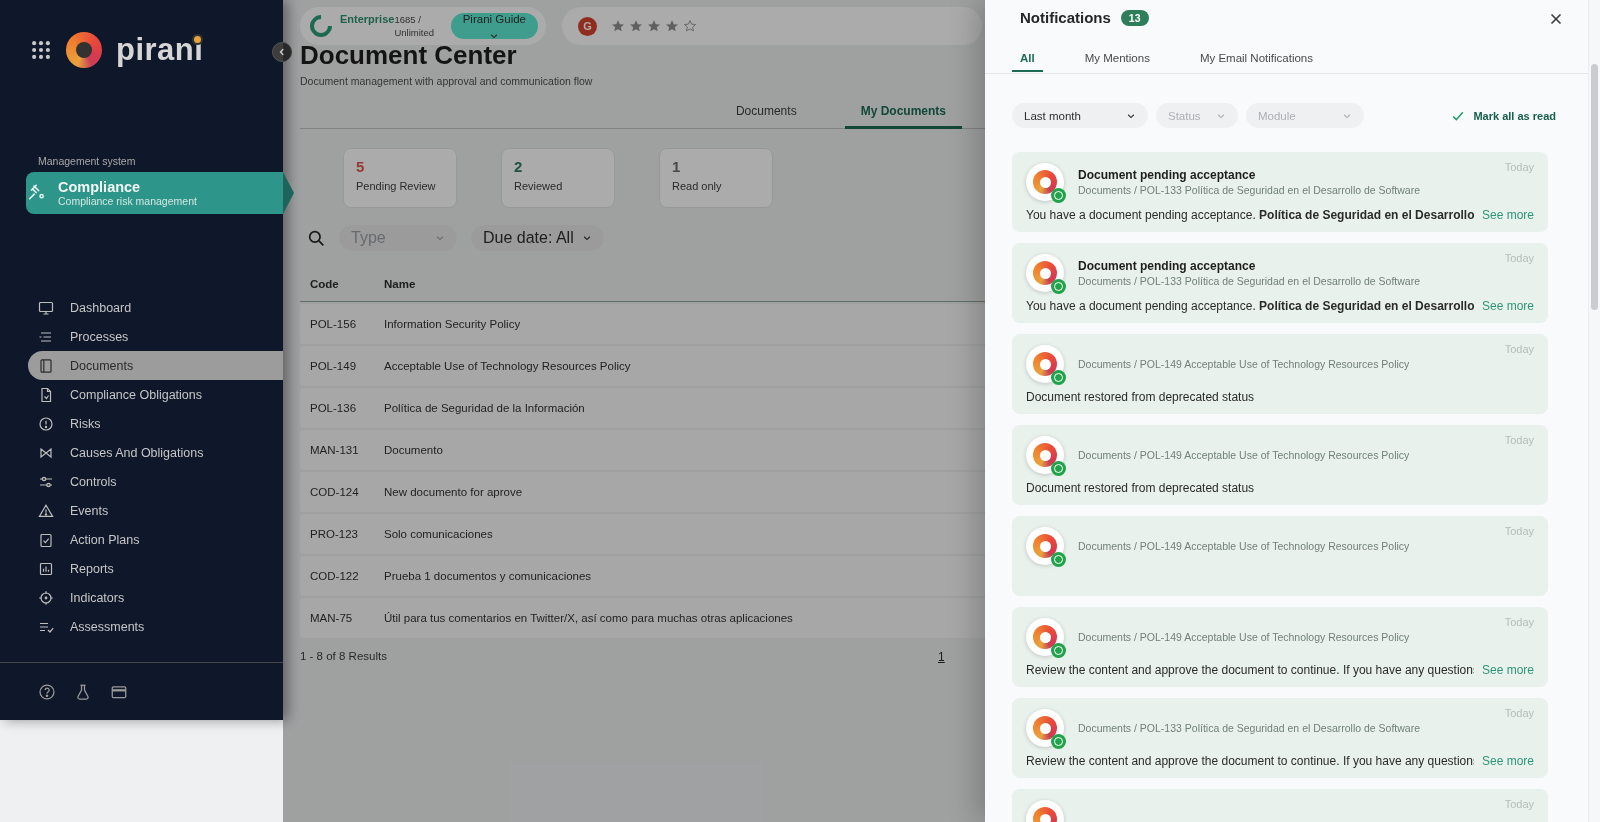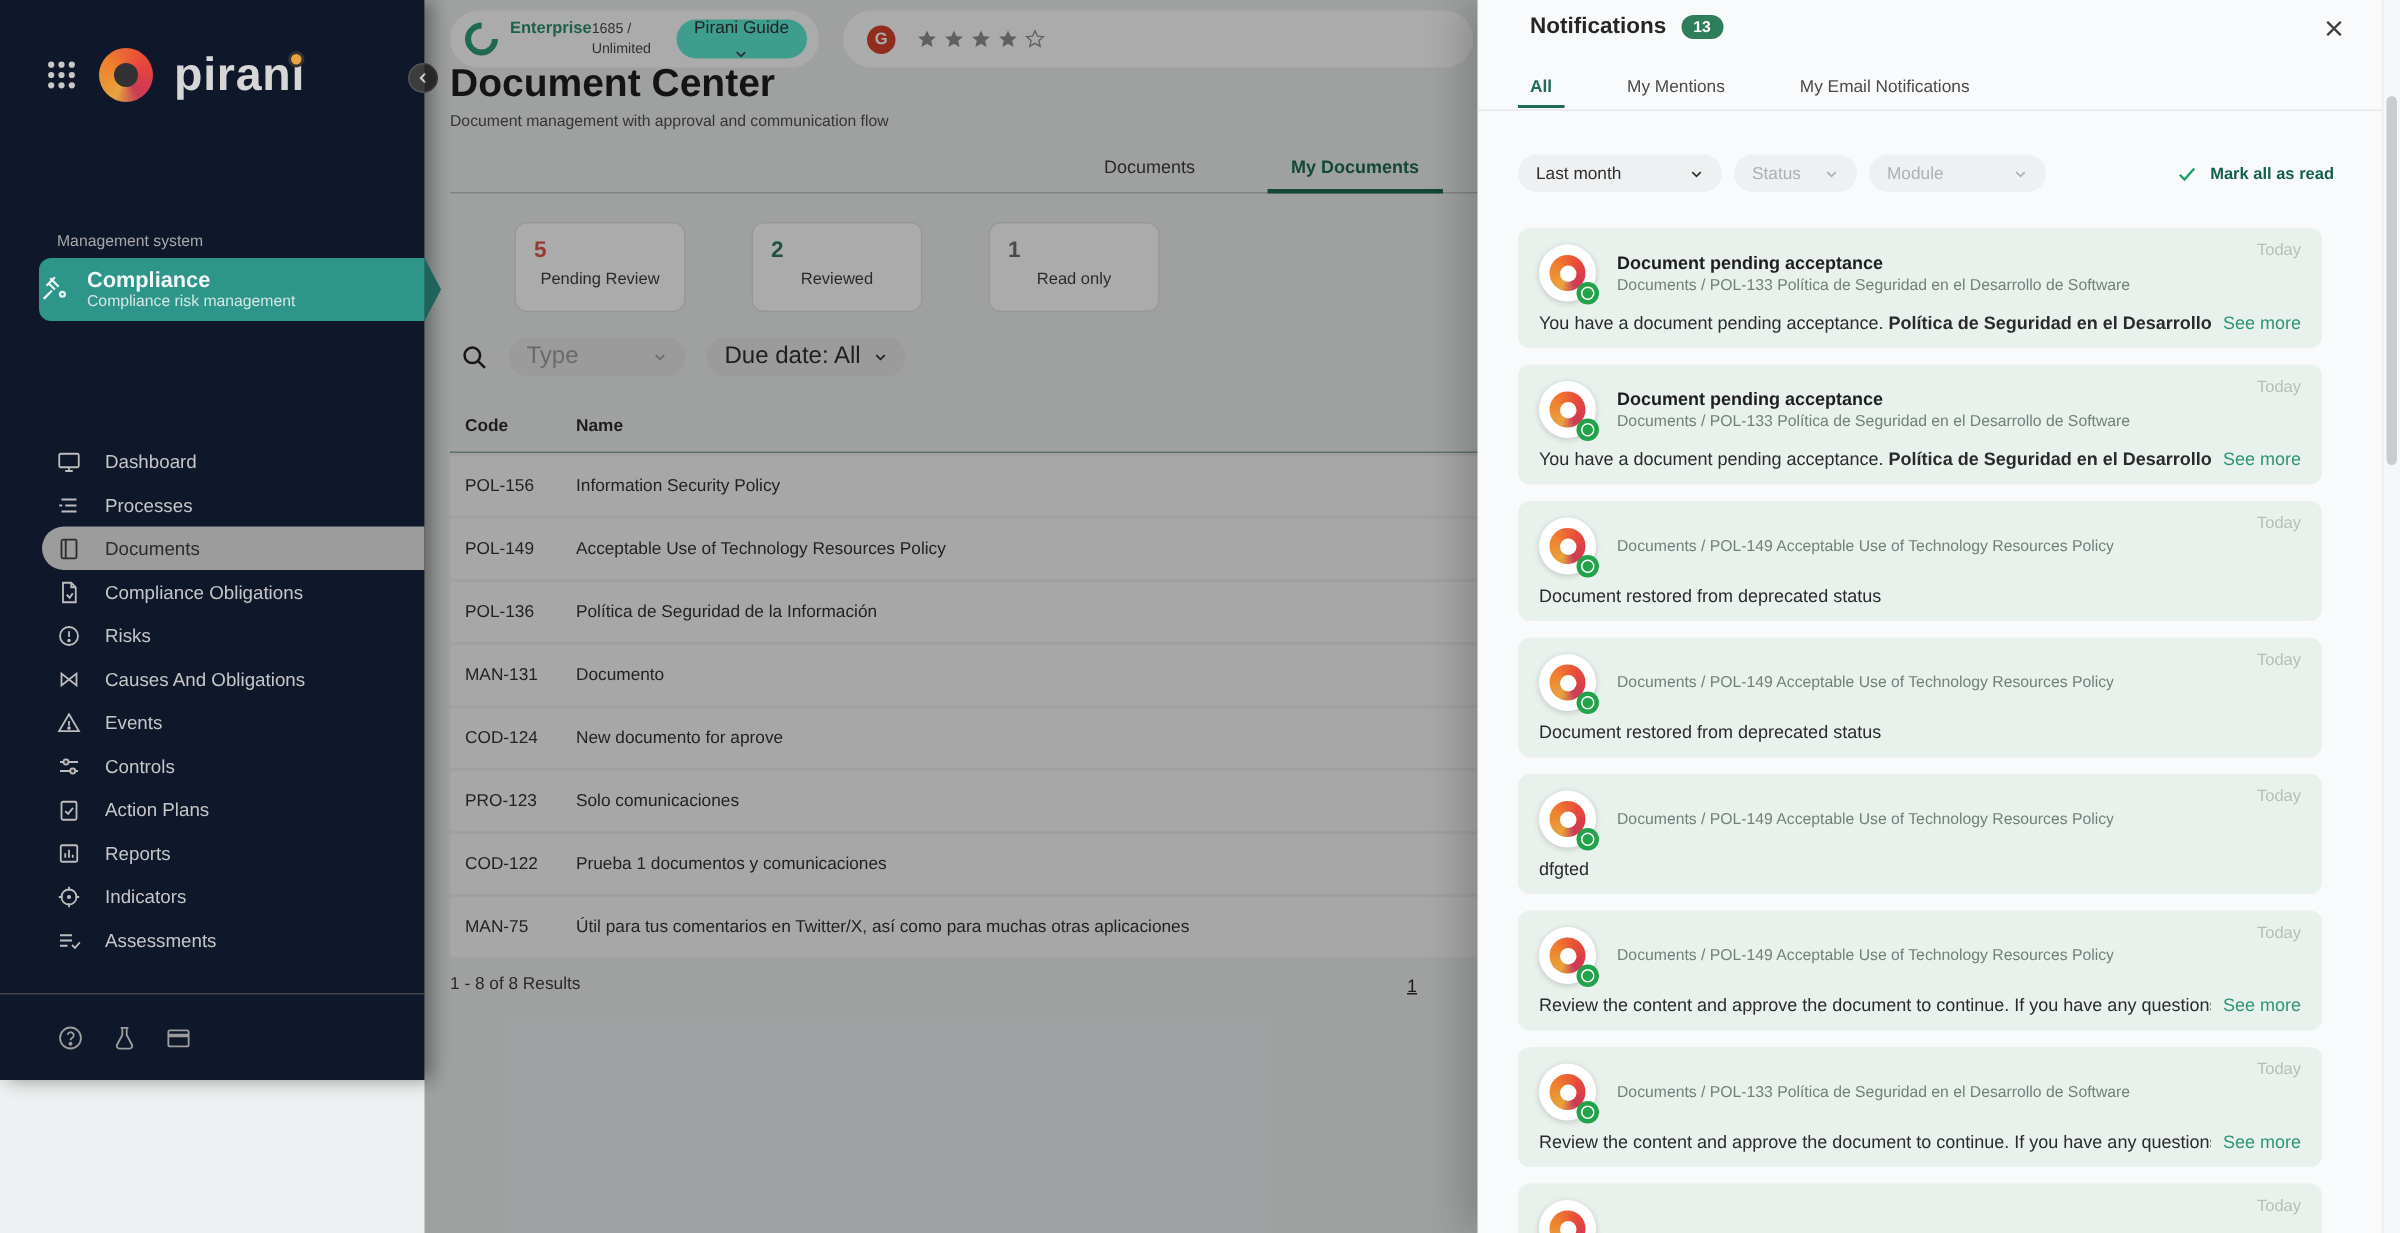--- a/index.html
+++ b/index.html
@@ -62,21 +62,21 @@
   .page-sub { position:absolute; left:17px; top:75px; font-size:10.5px; color:#4f4f4f; }
   .tabbar { position:absolute; top:100px; left:17px; right:20px; height:29px; border-bottom:1px solid #c0c3c5;
             display:flex; justify-content:flex-end; gap:56px; padding-right:630px; }
   .tab { font-size:12px; color:#3c3c3c; padding:4px 4px; position:relative; cursor:pointer; white-space:nowrap; }
   .tab.active { color:#1d6b54; font-weight:700; }
   .tab.active::after { content:''; position:absolute; left:-12px; right:-12px; bottom:-1px; height:3px; background:#1d6b54; }
   .stats { position:absolute; left:60px; top:148px; display:flex; gap:44px; }
   .stat-card { width:114px; height:60px; background:#fff; border-radius:8px; border:1px solid #e2e3e4;
                padding:9px 12px; display:flex; flex-direction:column; gap:5px; }
   .stat-value { font-size:15px; font-weight:700; }
-  .stat-label { font-size:11px; color:#3f3f3f;text-align:center; }
+  .stat-label { font-size:11px; color:#3f3f3f; }
   .filterbar { position:absolute; left:17px; top:225px; display:flex; align-items:center; gap:14px; }
   .search-btn { width:18px; height:18px; color:#232323; margin-left:7px; cursor:pointer; }
   .dd { height:26px; background:#e7e8e9; border-radius:13px; display:flex; align-items:center; gap:8px;
         padding:0 12px; font-size:16px; cursor:pointer; white-space:nowrap; }
   .dd svg { width:10px; height:10px; }
   .dd-type { width:118px; color:#9aa0a3; justify-content:space-between; }
   .dd-due { color:#2f2f2f; }
   .table-head { position:absolute; left:17px; right:0; top:278px; height:22px; display:flex; font-size:11.5px;
                 font-weight:700; color:#2e2e2e; }
   .th-code { width:74px; margin-left:10px; }
@@ -236,37 +236,37 @@
             <svg viewBox="0 0 16 16" fill="none" stroke="currentColor" stroke-width="1.2">
               <path d="M3 4v8l5-4-5-4zM13 4v8L8 8l5-4z"></path>
             </svg>
           </span>
     <span>Causes And Obligations</span>
   </div>
 
   <div class="nav-item">
     <span class="nav-ico">
             <svg viewBox="0 0 16 16" fill="none" stroke="currentColor" stroke-width="1.2">
+              <path d="M2 5h12M2 11h12"></path>
+              <circle cx="6" cy="5" r="1.7" fill="#323232"></circle>
+              <circle cx="10.5" cy="11" r="1.7" fill="#323232"></circle>
+            </svg>
+          </span>
+    <span>Controls</span>
+  </div>
+
+  <div class="nav-item">
+    <span class="nav-ico">
+            <svg viewBox="0 0 16 16" fill="none" stroke="currentColor" stroke-width="1.2">
               <path d="M8 2.2L14.6 13.4H1.4z"></path>
               <path d="M8 6.6v3.2"></path>
               <circle cx="8" cy="11.4" r=".6" fill="currentColor"></circle>
             </svg>
           </span>
     <span>Events</span>
-  </div>
-
-  <div class="nav-item">
-    <span class="nav-ico">
-            <svg viewBox="0 0 16 16" fill="none" stroke="currentColor" stroke-width="1.2">
-              <path d="M2 5h12M2 11h12"></path>
-              <circle cx="6" cy="5" r="1.7" fill="#323232"></circle>
-              <circle cx="10.5" cy="11" r="1.7" fill="#323232"></circle>
-            </svg>
-          </span>
-    <span>Controls</span>
   </div>
 
   <div class="nav-item">
     <span class="nav-ico">
             <svg viewBox="0 0 16 16" fill="none" stroke="currentColor" stroke-width="1.2">
               <rect x="3" y="2.5" width="10" height="12" rx="1"></rect>
               <path d="M5.5 8.7l1.9 1.9 3.3-4"></path>
             </svg>
           </span>
     <span>Action Plans</span>
@@ -606,24 +606,20 @@
       <span class="nicon">
         <span class="donut"></span>
         <span class="nbadge-dot"></span>
       </span>
       <span class="ntexts">
 
         <span class="nsource">Documents / POL-149 Acceptable Use of Technology Resources Policy</span>
       </span>
     </div>
     <span class="ntime">Today</span>
-    <div class="nbody">
-      <span class="nbody-text"><span>dfgted</span><b></b><span></span></span>
-
-    </div>
   </div>
 
   <div class="ncard">
     <div class="nhead">
       <span class="nicon">
         <span class="donut"></span>
         <span class="nbadge-dot"></span>
       </span>
       <span class="ntexts">
 

